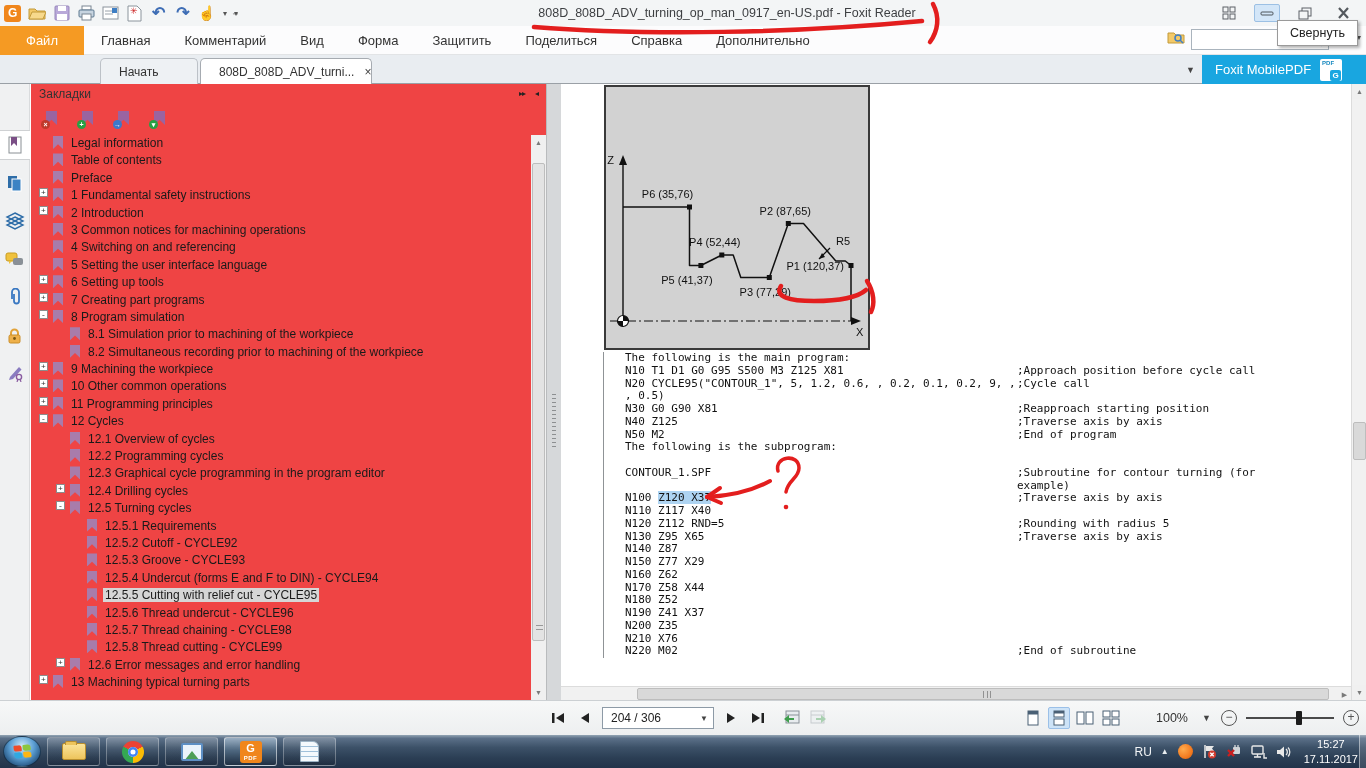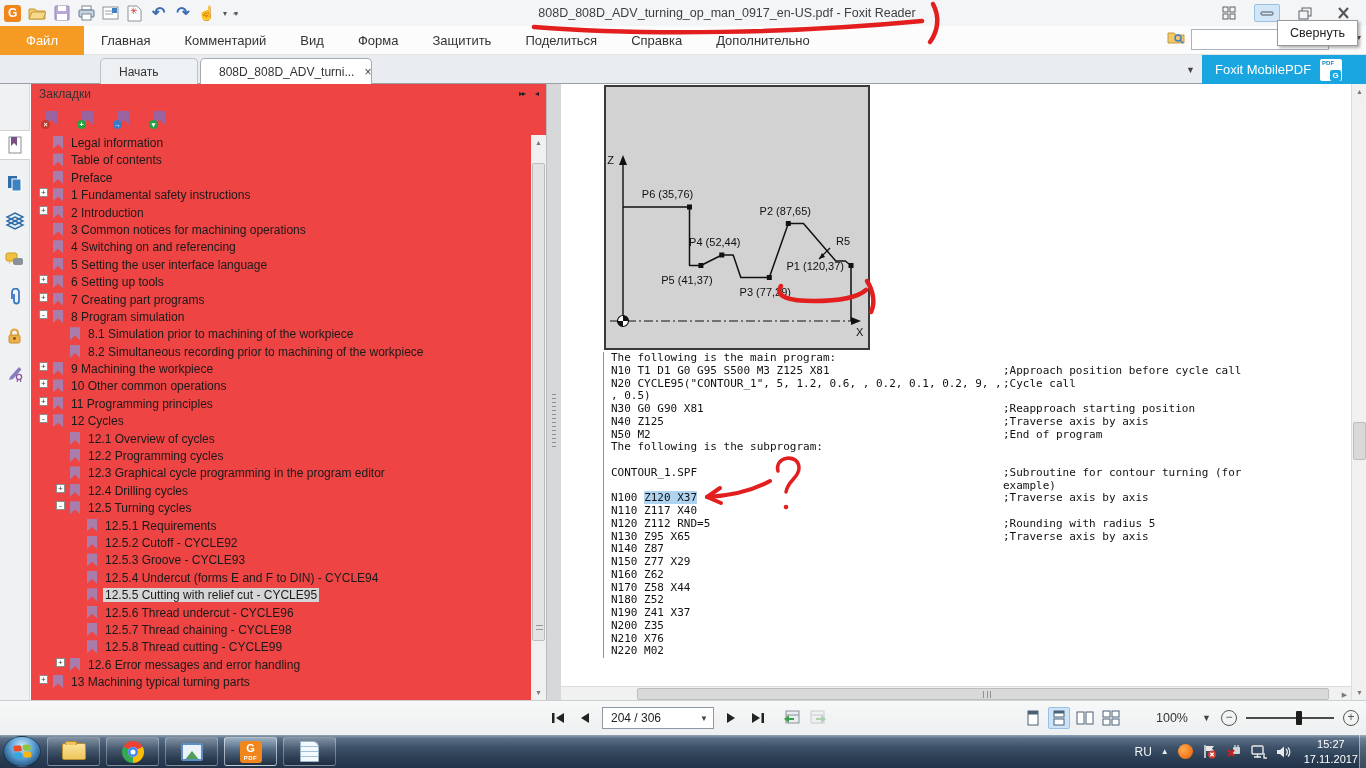--- a/index.html
+++ b/index.html
@@ -67,21 +67,21 @@
   #bmscroll{position:absolute;left:500px;top:51px;width:15px;height:565px;background:#f0f0f0;}
   .sb-btn{position:absolute;left:0;width:15px;height:15px;background:#f0f0f0;color:#7a7a7a;font-size:7px;text-align:center;line-height:15px;}
   #bmthumb{position:absolute;left:1px;top:28px;width:13px;height:478px;background:#e3e3e3;border:1px solid #bdbdbd;border-radius:2px;}
   #bmthumb .grip{position:absolute;left:3px;bottom:10px;width:7px;height:5px;border-top:1px solid #999;border-bottom:1px solid #999;}
   #splitter{position:absolute;left:546px;top:0;width:15px;height:616px;background:#d6d8da;border-left:1px solid #b9bbbd;}
   #splitter .dots{position:absolute;left:5px;top:310px;width:4px;height:56px;background-image:repeating-linear-gradient(#8d8f91 0 1px,transparent 1px 4px);}
 
   
   #docarea{position:absolute;left:561px;top:0;width:805px;height:616px;background:#fff;}
   #diagram{position:absolute;left:43px;top:1px;width:266px;height:265px;background:#d2d2d2;border:2px solid #3a3a3a;}
-  #codeblock{position:absolute;left:42px;top:268px;width:745px;border-left:1px solid #8f9396;padding-left:7px;}
+  #codeblock{position:absolute;left:42px;top:268px;width:745px;border-left:1px solid #8f9396;padding-left:21px;}
   .crow{display:flex;font:11px/12.75px "DejaVu Sans Mono","Liberation Mono",monospace;color:#111;}
   .ccode{flex:0 0 392px;white-space:pre-wrap;}
   .ccmt{flex:1;white-space:pre-line;}
   .hl{background:#aed4f2;}
   #hscroll{position:absolute;left:0;top:602px;width:790px;height:14px;background:#f1f1f1;border-top:1px solid #dcdcdc;}
   #hthumb{position:absolute;left:76px;top:1px;width:692px;height:12px;background:#d9d9d9;border:1px solid #bdbdbd;border-radius:2px;}
   #hthumb .grip{position:absolute;left:50%;top:2px;width:8px;height:7px;border-left:1px solid #929292;border-right:1px solid #929292;background-image:linear-gradient(90deg,transparent 3px,#929292 3px,#929292 4px,transparent 4px);}
   .hs-btn{position:absolute;top:1px;width:13px;height:13px;color:#7a7a7a;font-size:7px;text-align:center;line-height:13px;}
   #vscroll{position:absolute;left:790px;top:0;width:15px;height:616px;background:#f1f1f1;border-left:1px solid #dcdcdc;}
   #vthumb{position:absolute;left:1px;top:338px;width:13px;height:38px;background:#d9d9d9;border:1px solid #bdbdbd;border-radius:2px;}
@@ -626,20 +626,21 @@
             <div class="crow">
               <span class="ccode">N200 Z35</span>
               <span class="ccmt"></span>
             </div>
             <div class="crow">
               <span class="ccode">N210 X76</span>
               <span class="ccmt"></span>
             </div>
             <div class="crow">
               <span class="ccode">N220 M02</span>
+              <span class="ccmt">;End of subroutine</span>
             </div>
           </div>
       </div>
       <div id="hscroll">
         <div id="hthumb">
             <span class="grip"></span>
           </div>
         <span class="hs-btn" style="right:0;">▶</span>
       </div>
       <div id="vscroll">

